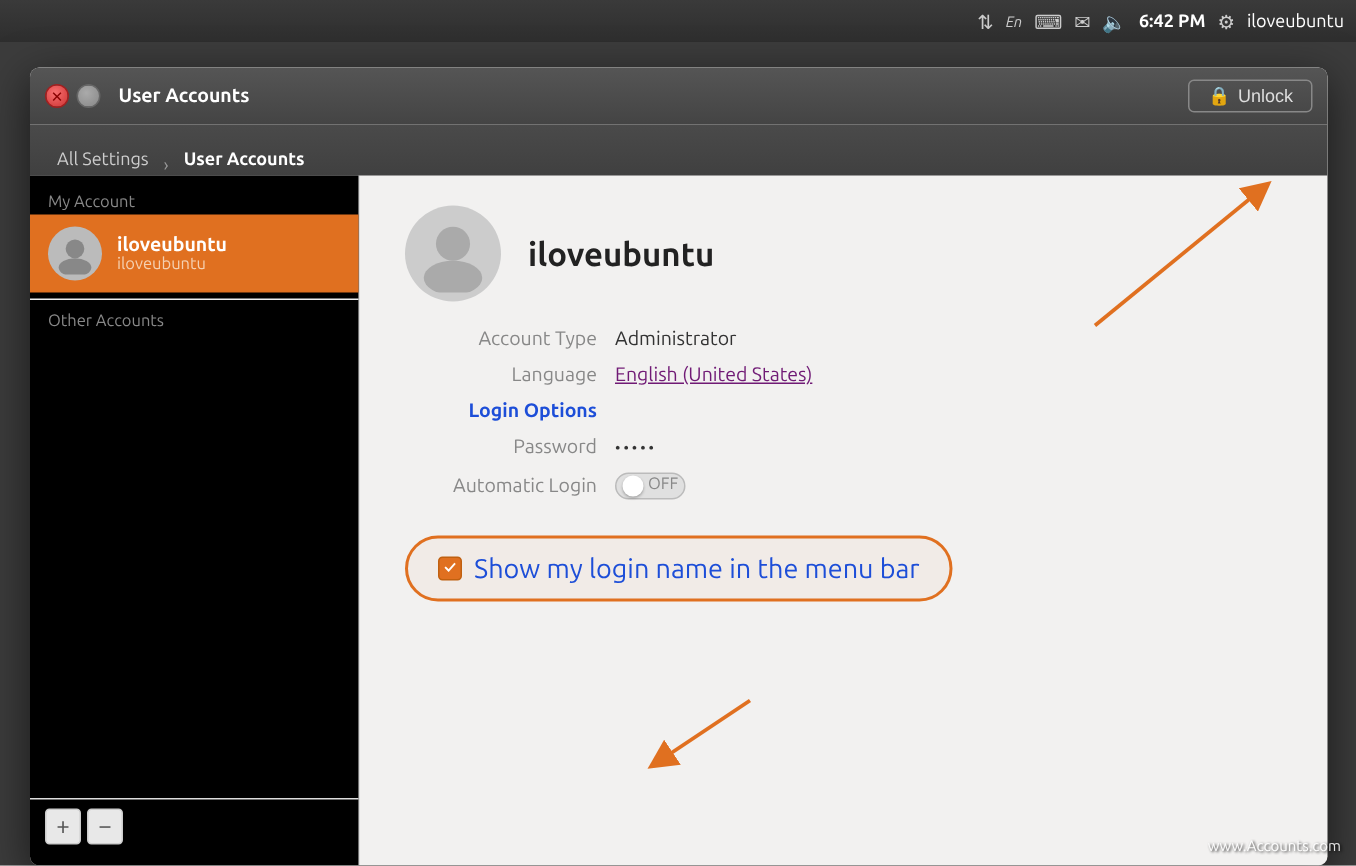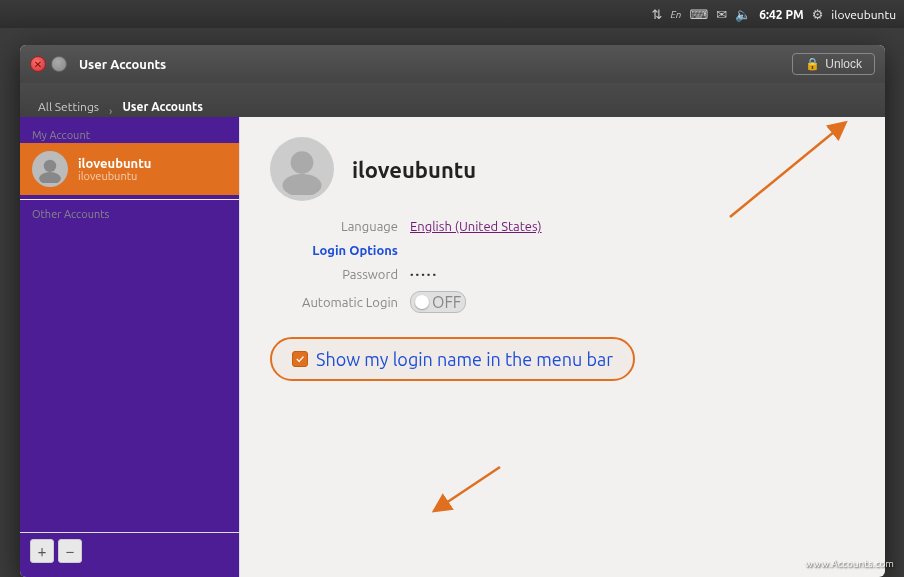--- a/index.html
+++ b/index.html
@@ -130,21 +130,21 @@
 
     
     .main-content {
       display: flex;
       min-height: 460px;
     }
 
     
     .left-panel {
       width: 220px;
-      background: #4c1d95;
+      background: #000000;
       border-right: 1px solid #ddd;
       padding: 8px 0;
       display: flex;
       flex-direction: column;
     }
     .section-label {
       font-size: 11px;
       color: #888;
       padding: 4px 12px 2px;
     }
@@ -267,27 +267,26 @@
     }
     .password-dots {
       font-size: 10px;
       letter-spacing: 2px;
       color: #333;
     }
 
     
     .toggle-off {
       display: inline-flex;
-      align-items: center;
       background: #e0e0e0;
       border-radius: 10px;
       border: 1px solid #bbb;
       padding: 1px 4px 1px 4px;
       gap: 3px;
-      font-size: 16px;
+      font-size: 11px;
       color: #888;
     }
     .toggle-thumb {
       width: 14px; height: 14px;
       background: #fff;
       border-radius: 50%;
       box-shadow: 0 1px 2px rgba(0,0,0,0.3);
     }
 
     
@@ -407,20 +406,24 @@
           <svg viewBox="0 0 64 64" fill="none">
             <circle cx="32" cy="24" r="14" fill="#aaa"></circle>
             <ellipse cx="32" cy="52" rx="24" ry="14" fill="#aaa"></ellipse>
           </svg>
         </div>
         <span class="username-large">iloveubuntu</span>
       </div>
 
       <div class="info-table">
         <div class="info-row">
+          <span class="info-label">Account Type</span>
+          <span class="info-value">Administrator</span>
+        </div>
+        <div class="info-row">
           <span class="info-label">Language</span>
           <span class="info-value link">English (United States)</span>
         </div>
         <div class="info-row">
           <span class="info-label section-header">Login Options</span>
         </div>
         <div class="info-row">
           <span class="info-label">Password</span>
           <span class="info-value password-dots">•••••</span>
         </div>

